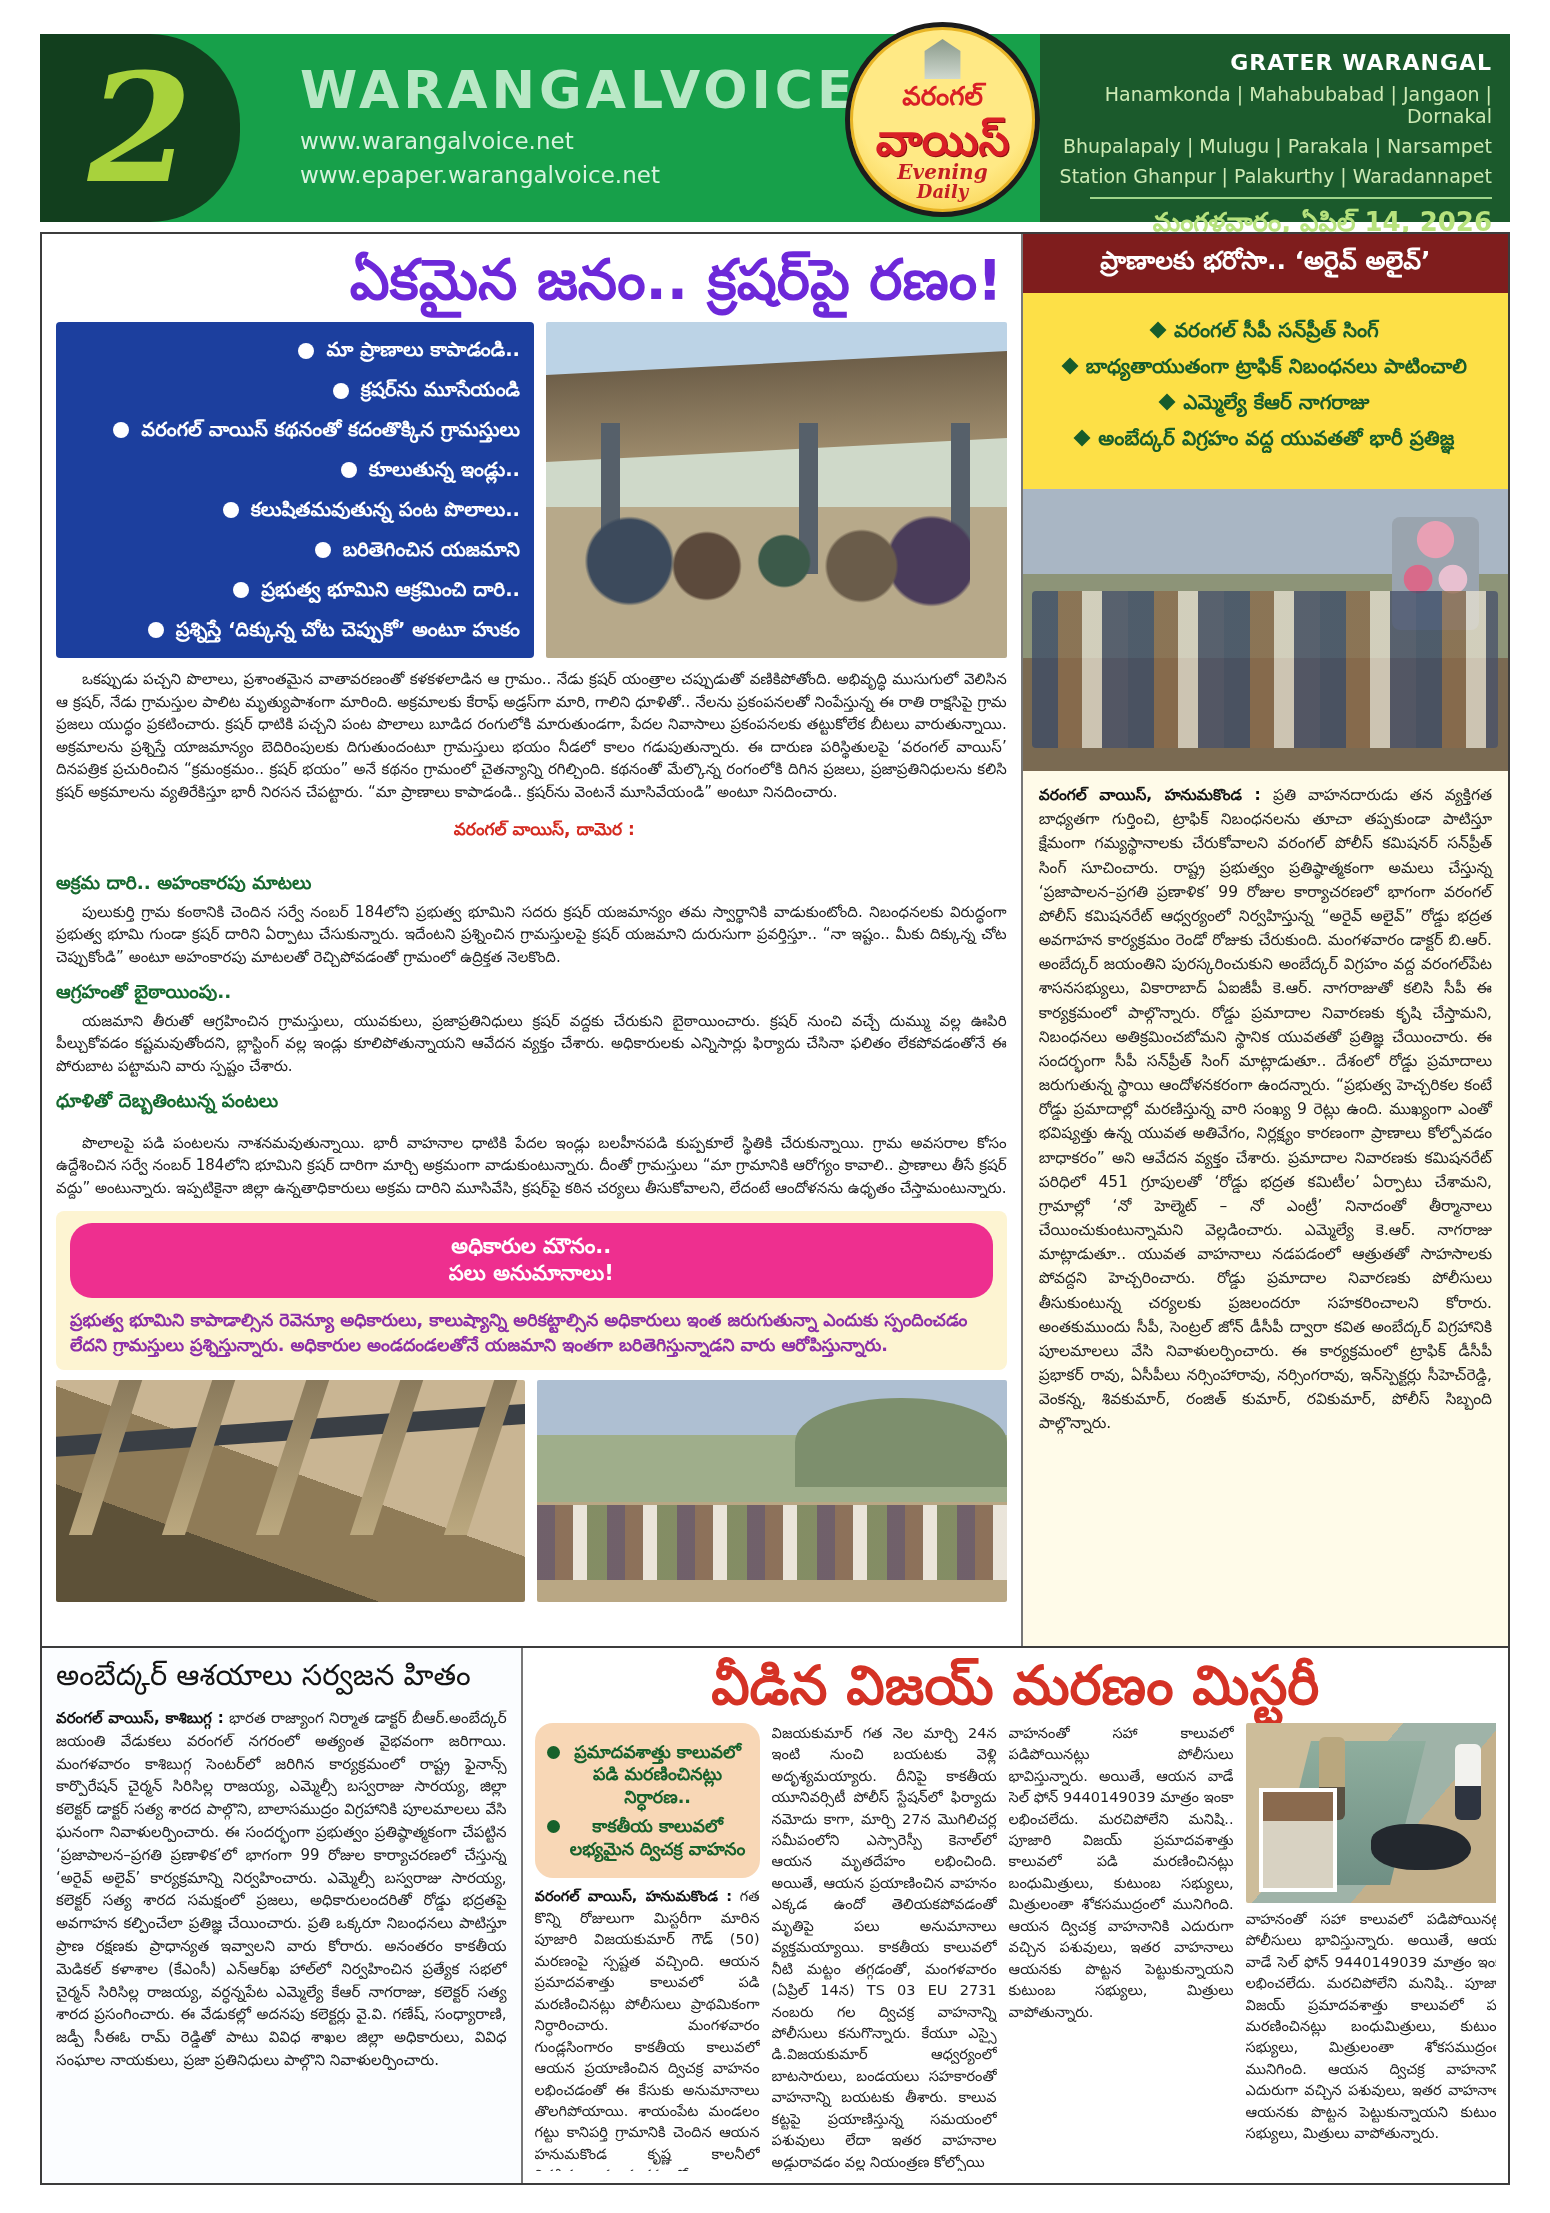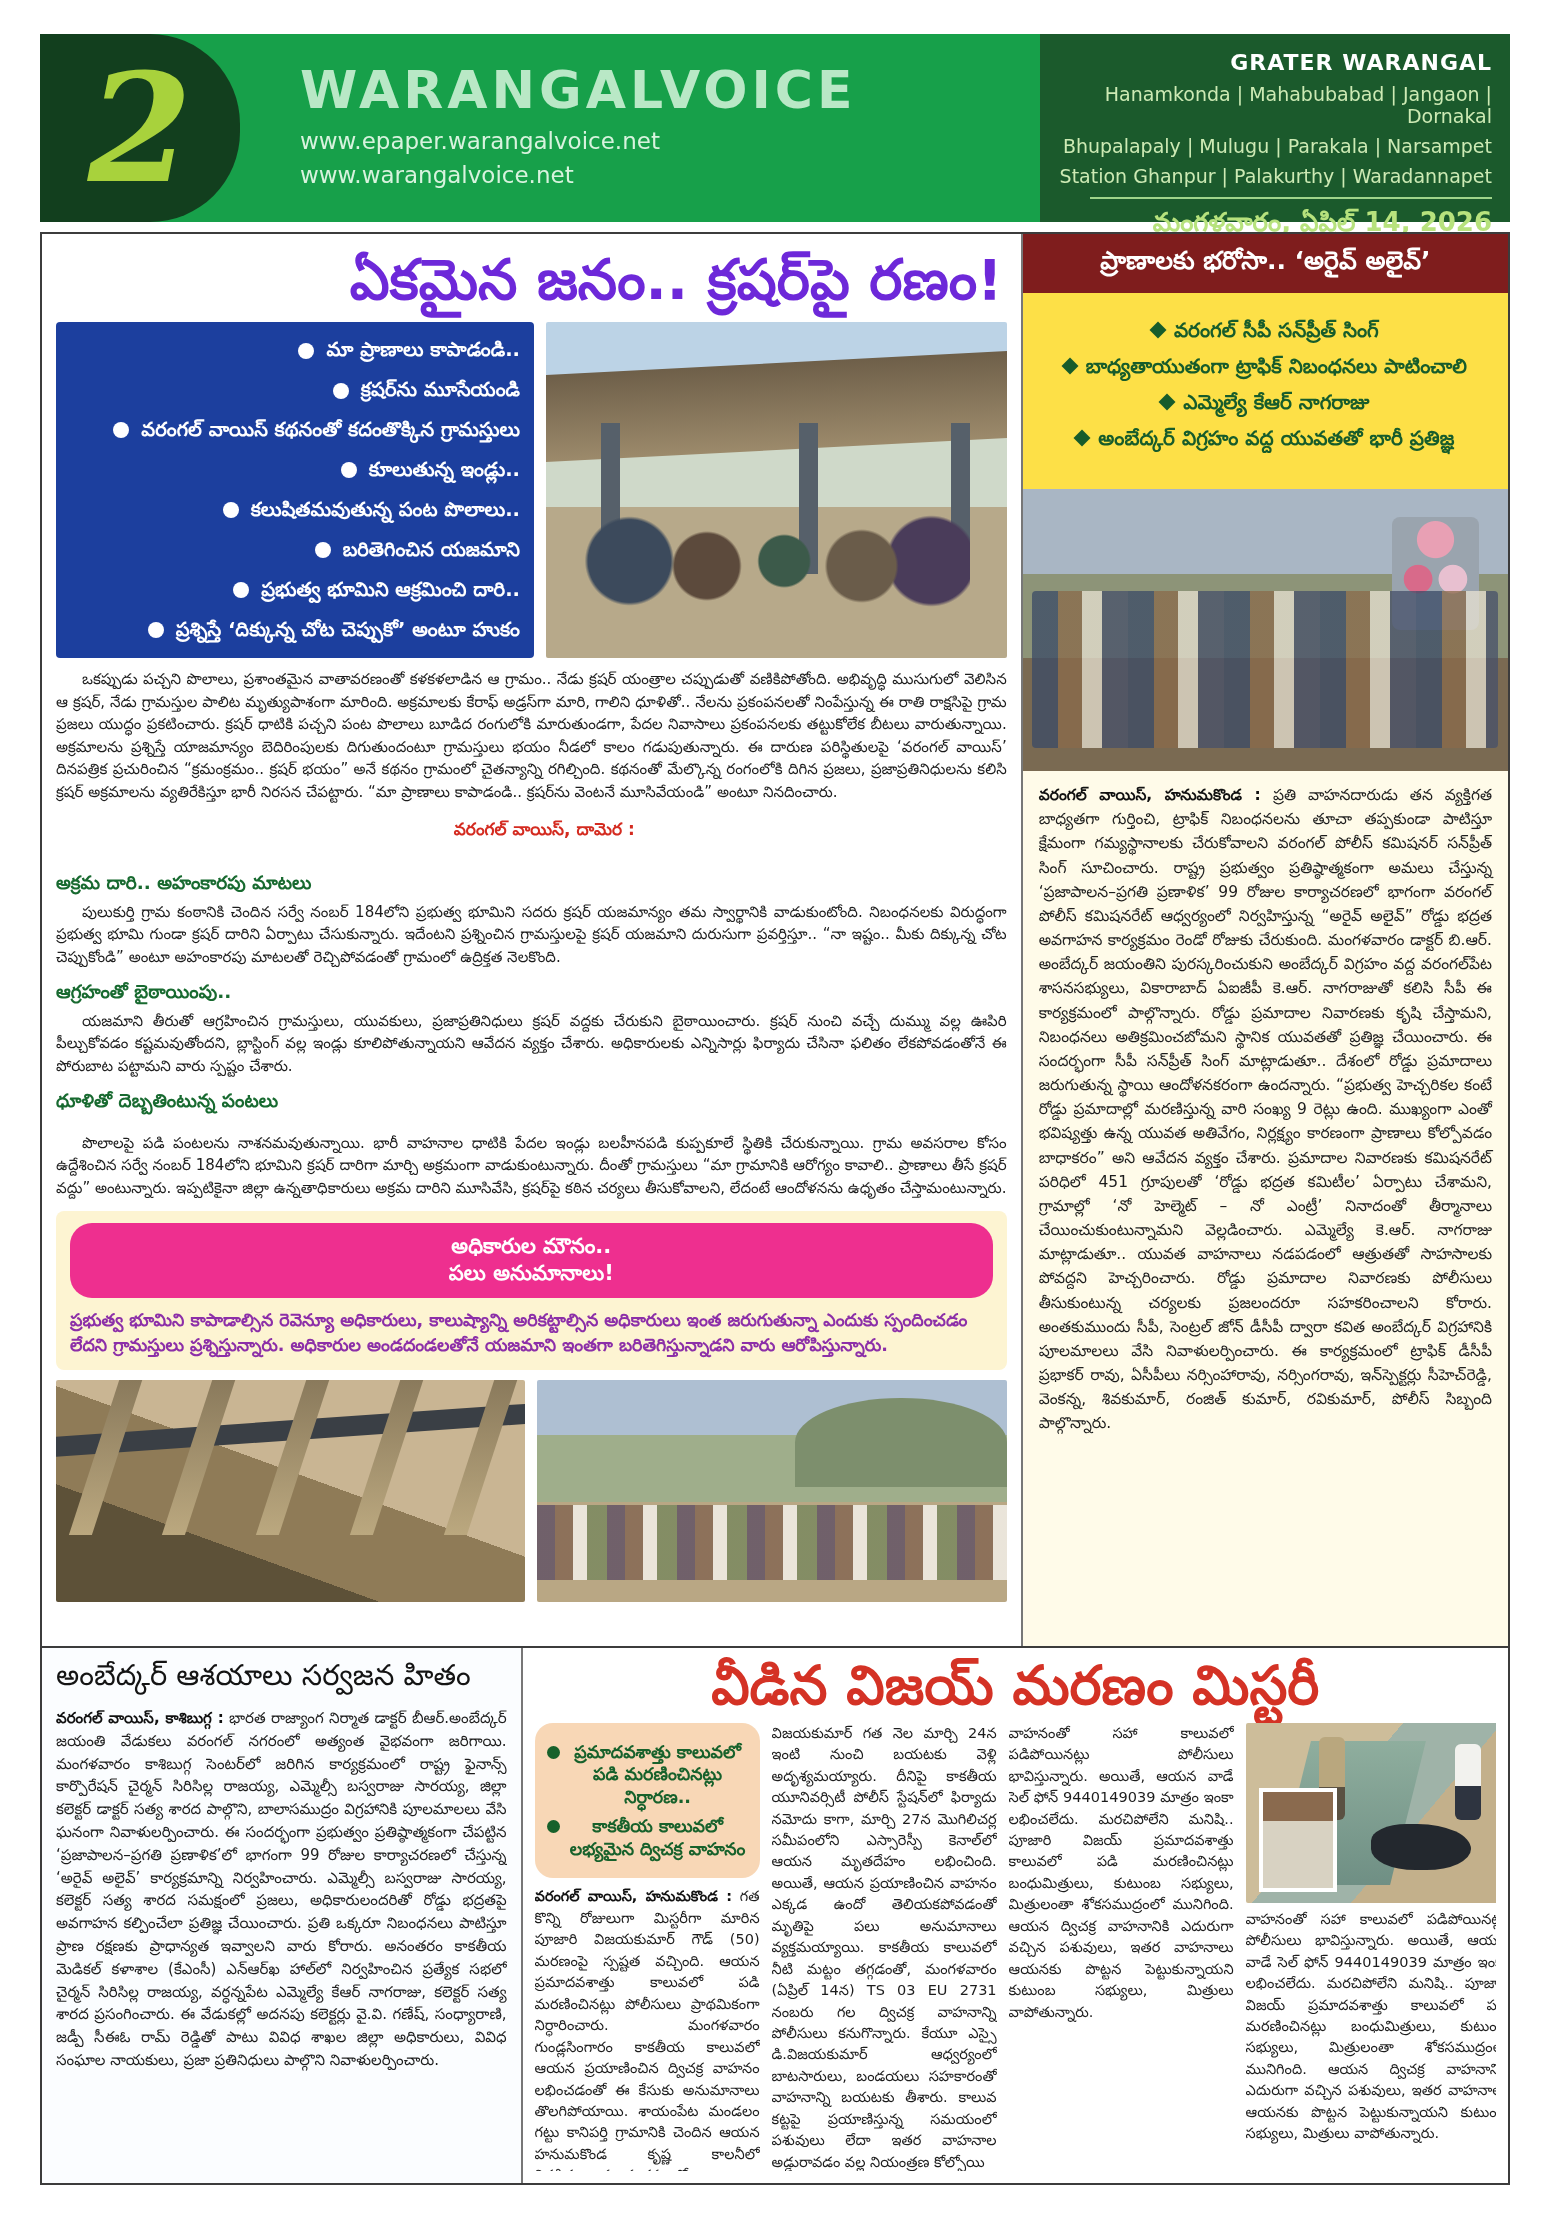--- a/index.html
+++ b/index.html
@@ -95,33 +95,40 @@
 <body>
 
 <div class="page">
 
   <header class="masthead">
     <div class="page-num-tile">
       <span class="page-num">2</span>
     </div>
     <div class="brand-block">
       <div class="brand">WARANGALVOICE</div>
+      <a class="url">www.warangalvoice.net</a>
       <a class="url">www.epaper.warangalvoice.net</a>
-      <a class="url">www.warangalvoice.net</a>
     </div>
     <div class="region-box">
       <div class="region-title">GRATER WARANGAL</div>
       <div class="towns">Hanamkonda | Mahabubabad | Jangaon | Dornakal</div>
       <div class="towns">Bhupalapaly | Mulugu | Parakala | Narsampet</div>
       <div class="towns">Station Ghanpur | Palakurthy | Waradannapet</div>
       <div class="date-divider"></div>
       <div class="edition-date">మంగళవారం, ఏప్రిల్ 14, 2026</div>
     </div>
   </header>
 
+  <div class="logo">
+    <div class="logo-temple"></div>
+    <div class="logo-l1">వరంగల్</div>
+    <div class="logo-l2">వాయిస్</div>
+    <div class="logo-l3">Evening</div>
+    <div class="logo-l4">Daily</div>
+  </div>
 
   <div class="frame">
 
     <div class="top-zone">
 
       <section class="main-article">
         <h1 class="main-headline">ఏకమైన జనం.. క్రషర్‌పై రణం!</h1>
 
         <div class="hero-row">
           <div class="highlight-box">

